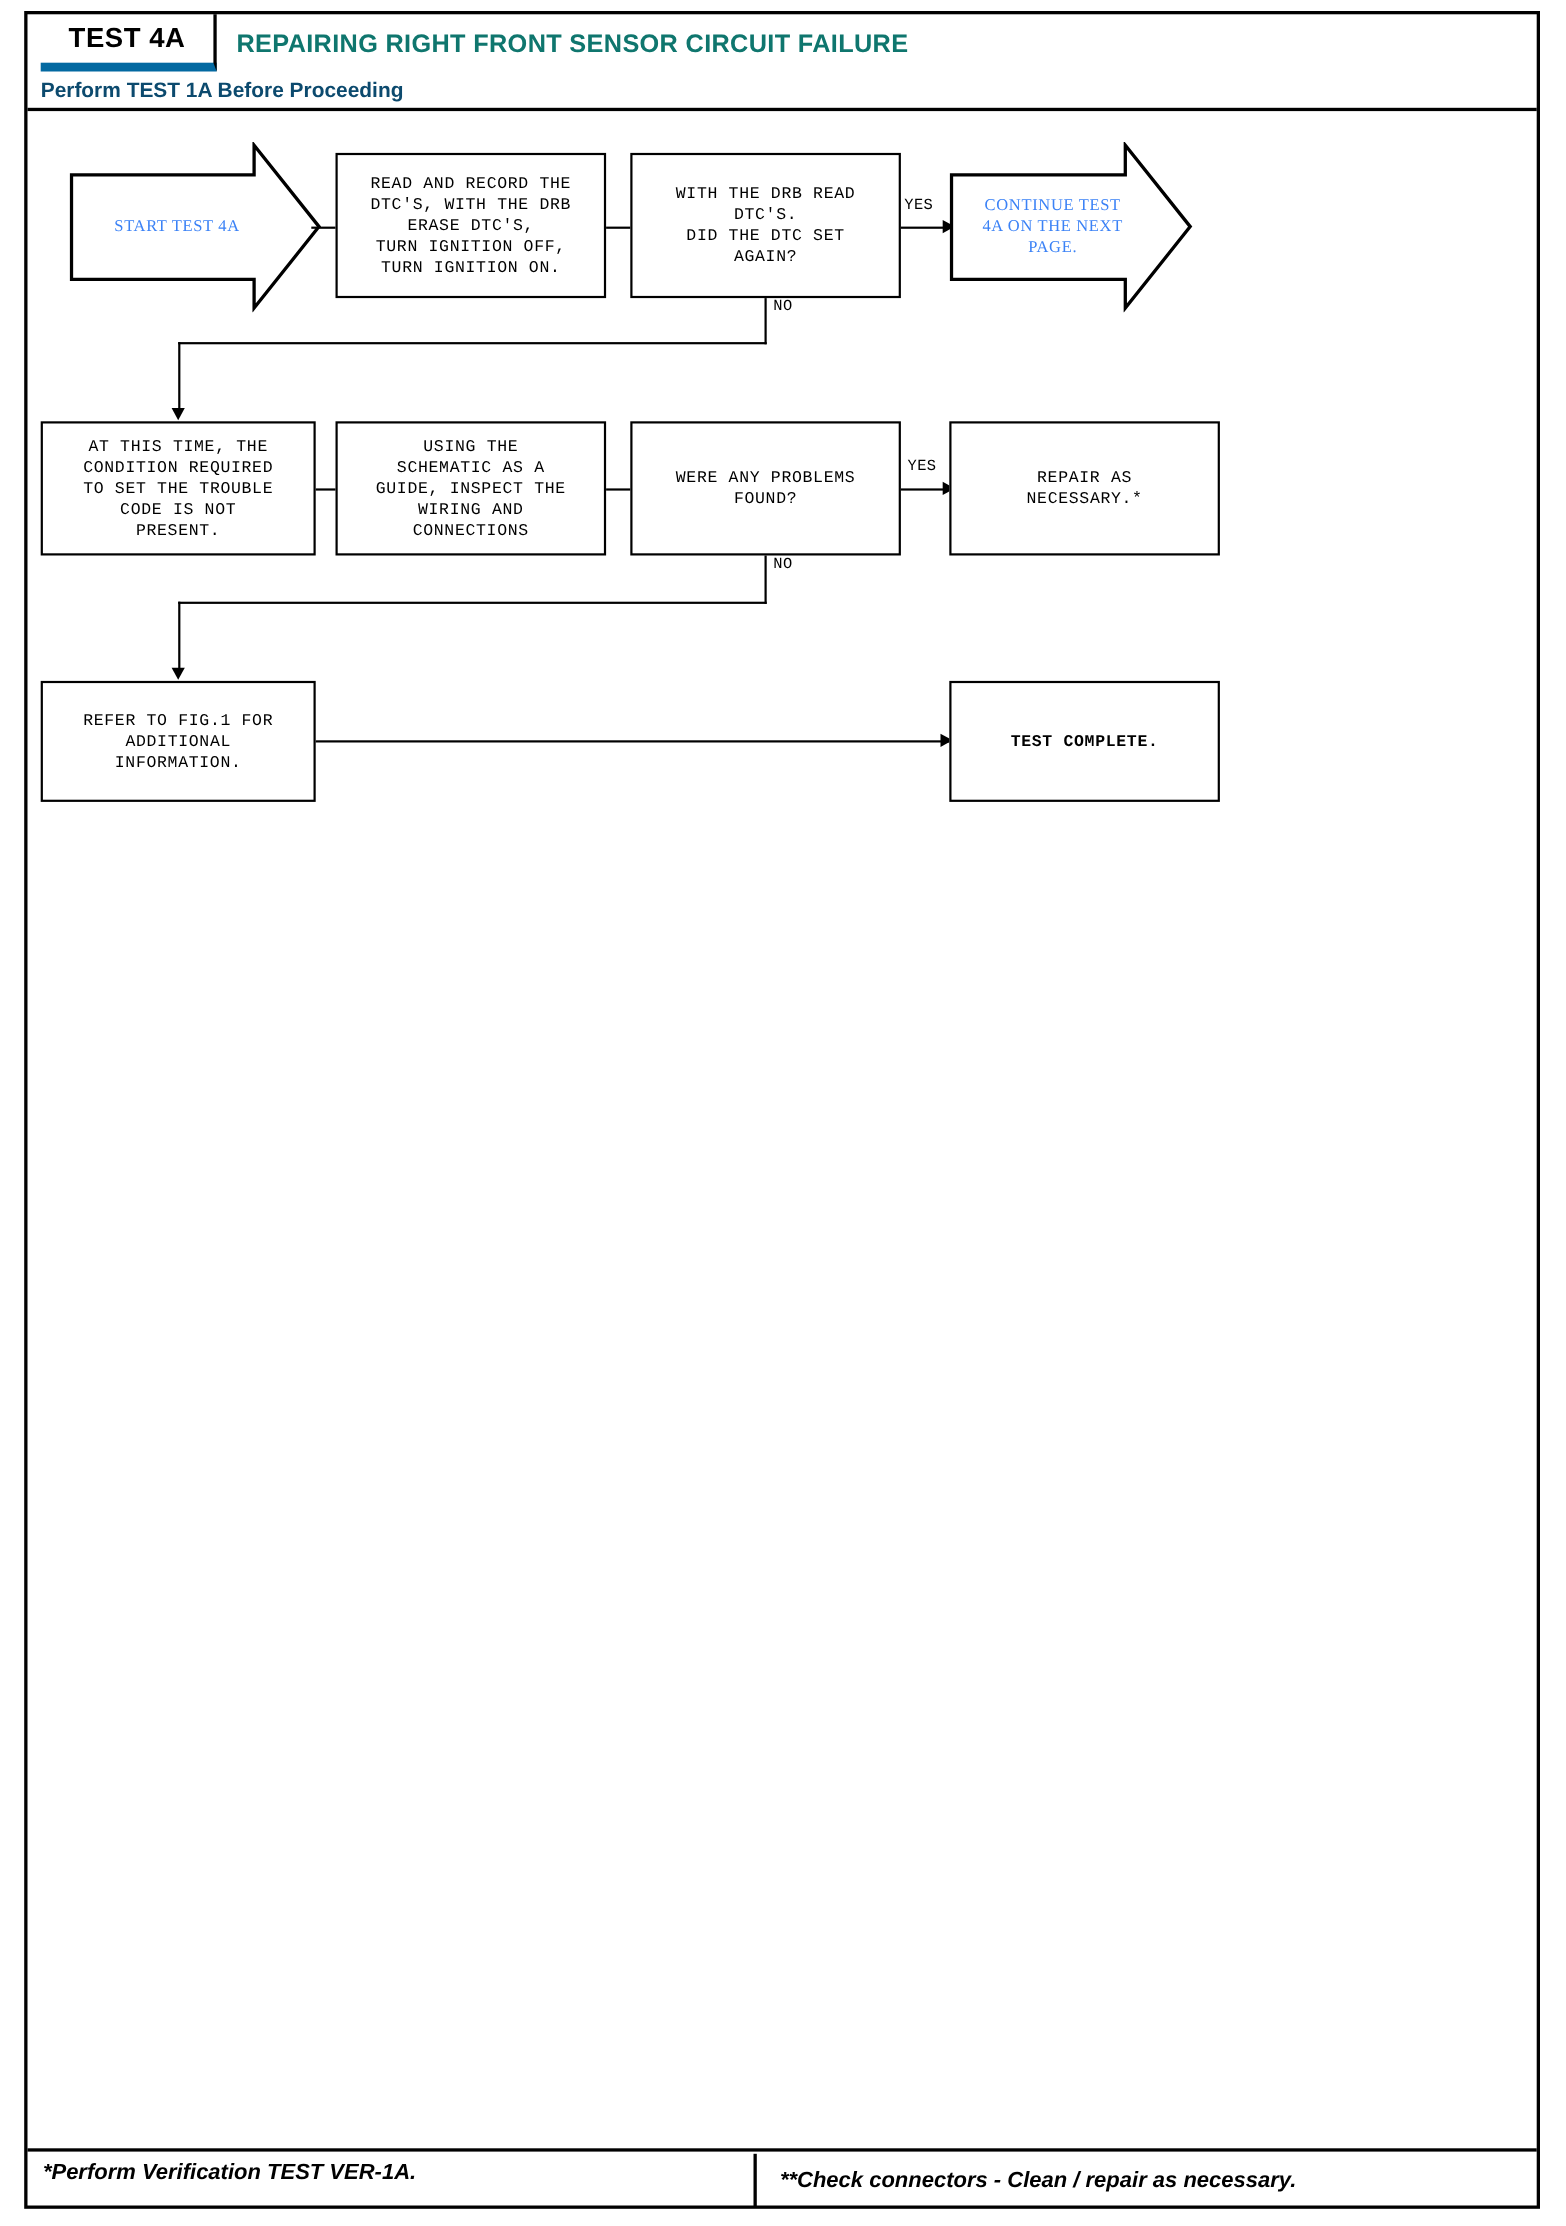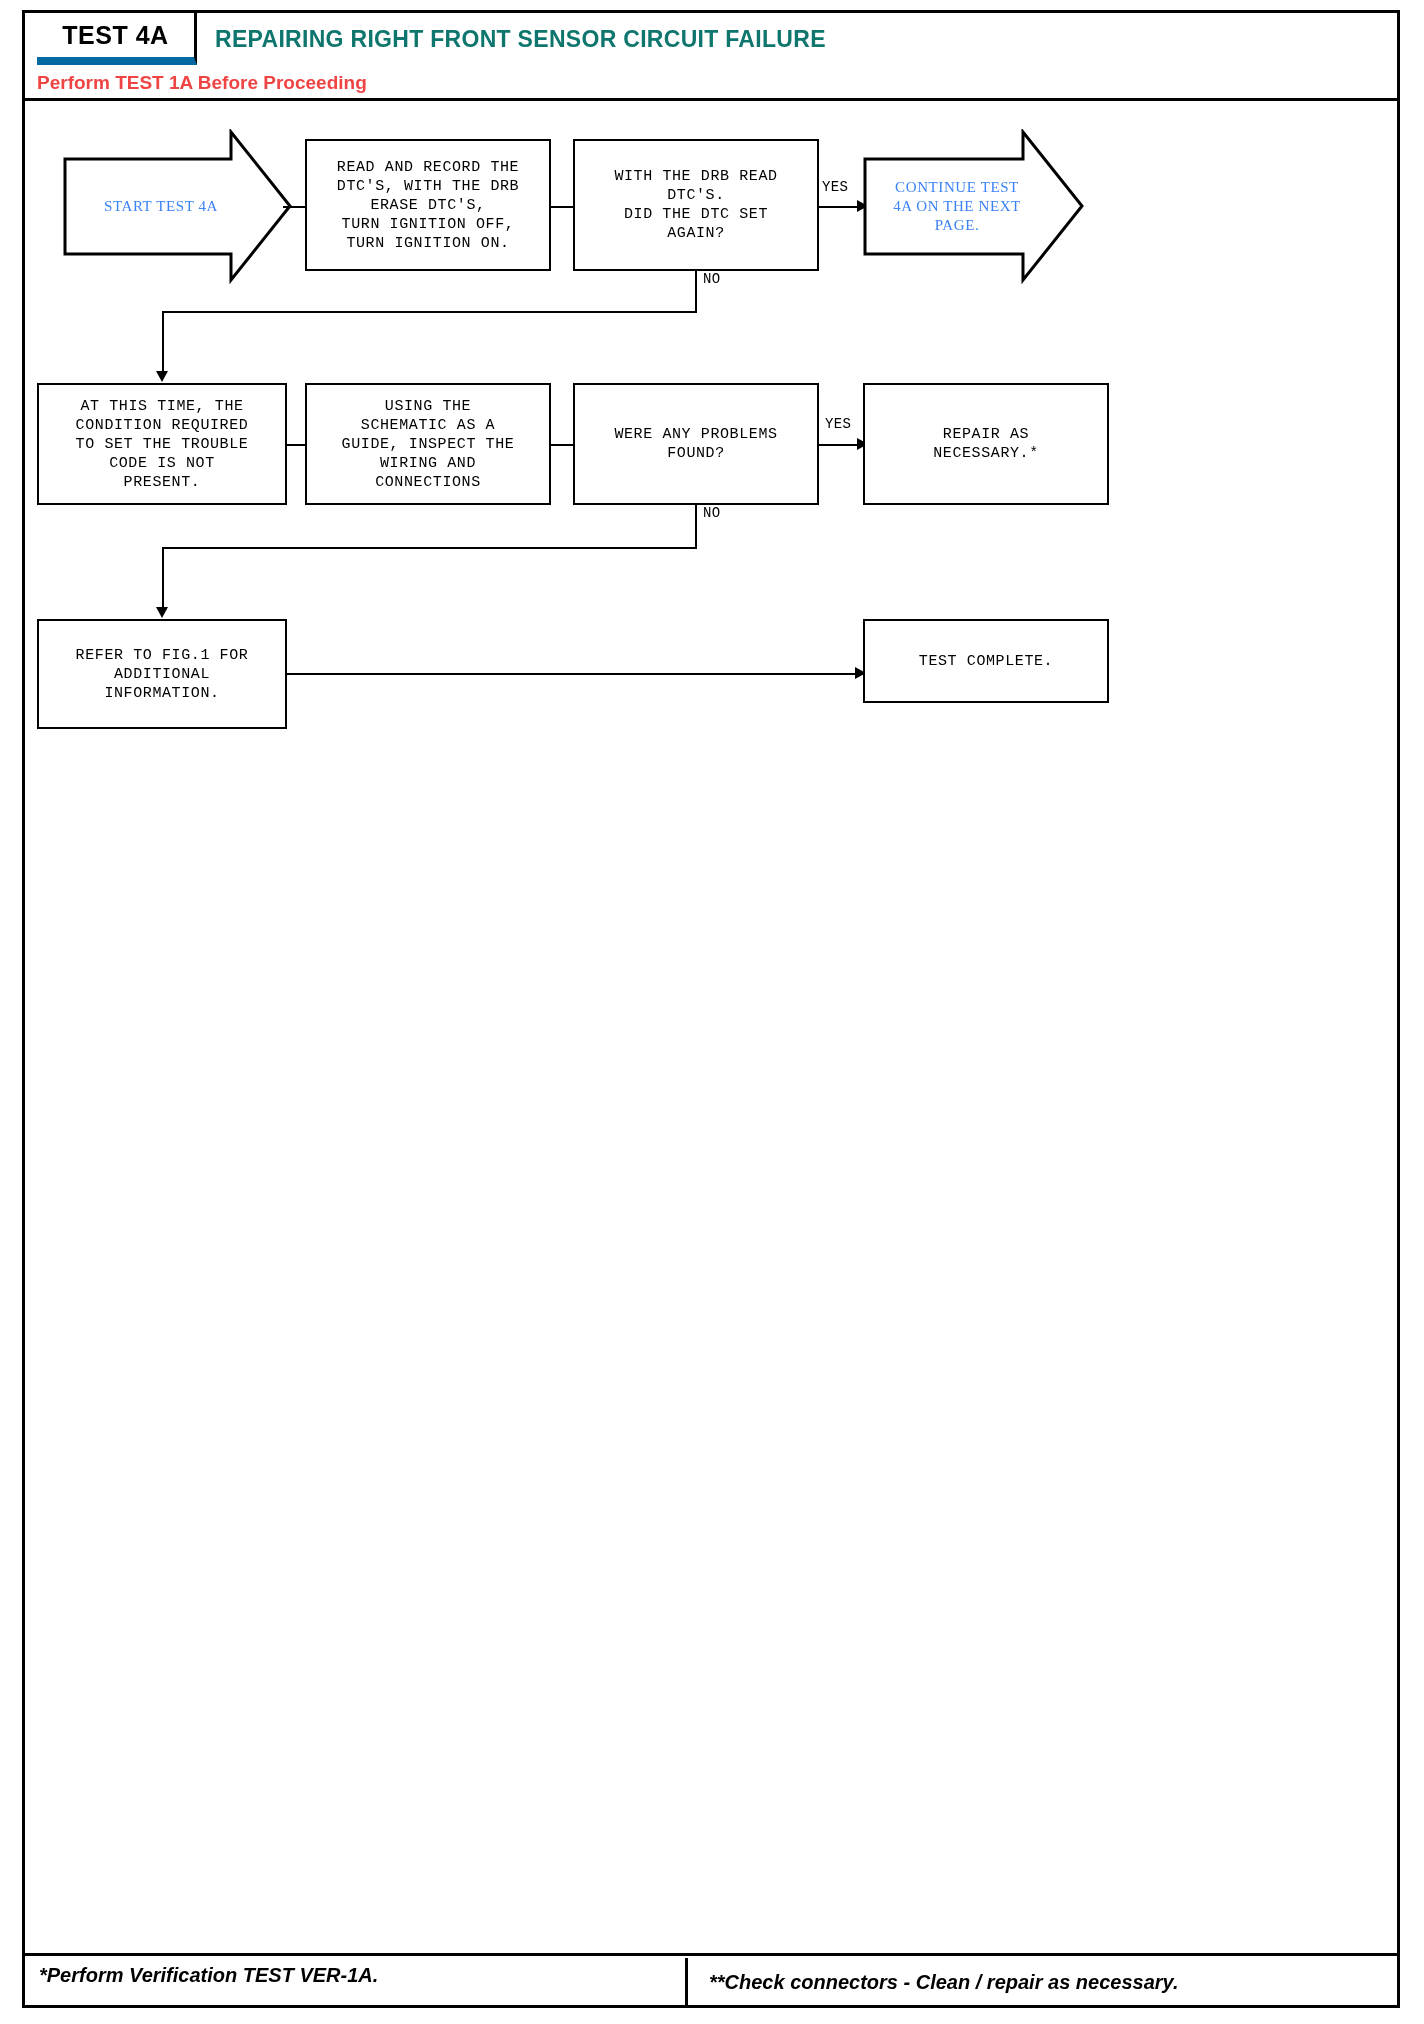--- a/index.html
+++ b/index.html
@@ -80,21 +80,21 @@
     position: absolute;
     left: 12px;
     top: 54px;
     height: 32px;
     display: flex;
     align-items: center;
   }
   .header-sub-text {
     font-size: 19px;
     font-weight: bold;
-    color: #ef4444;
+    color: #0c4a6e;
   }
   
   .diagram {
     position: absolute;
     left: 25px;
     top: 101px;
     width: 1372px;
     height: 1852px;
   }
   
@@ -331,21 +331,21 @@
 
     <div class="fbox" style="left:12px; top:518px; width:250px; height:110px;">
       <span class="fbox-text">REFER TO FIG.1 FOR
 ADDITIONAL
 INFORMATION.</span>
     </div>
 
     <div class="hline" style="left:262px; top:572px; width:576px;"></div>
     <div class="arrowhead-r" style="left:830px; top:566px;"></div>
 
-    <div class="fbox" style="left:838px; top:518px; width:246px; height:84px;">
+    <div class="fbox" style="left:838px; top:518px; width:246px; height:110px;font-weight:bold;">
       <span class="fbox-text">TEST COMPLETE.</span>
     </div>
 
   </div>
 
   <div class="footer">
     <div class="footer-left">
       <span class="footer-text">*Perform Verification TEST VER-1A.</span>
     </div>
     <div class="footer-divider"></div>

